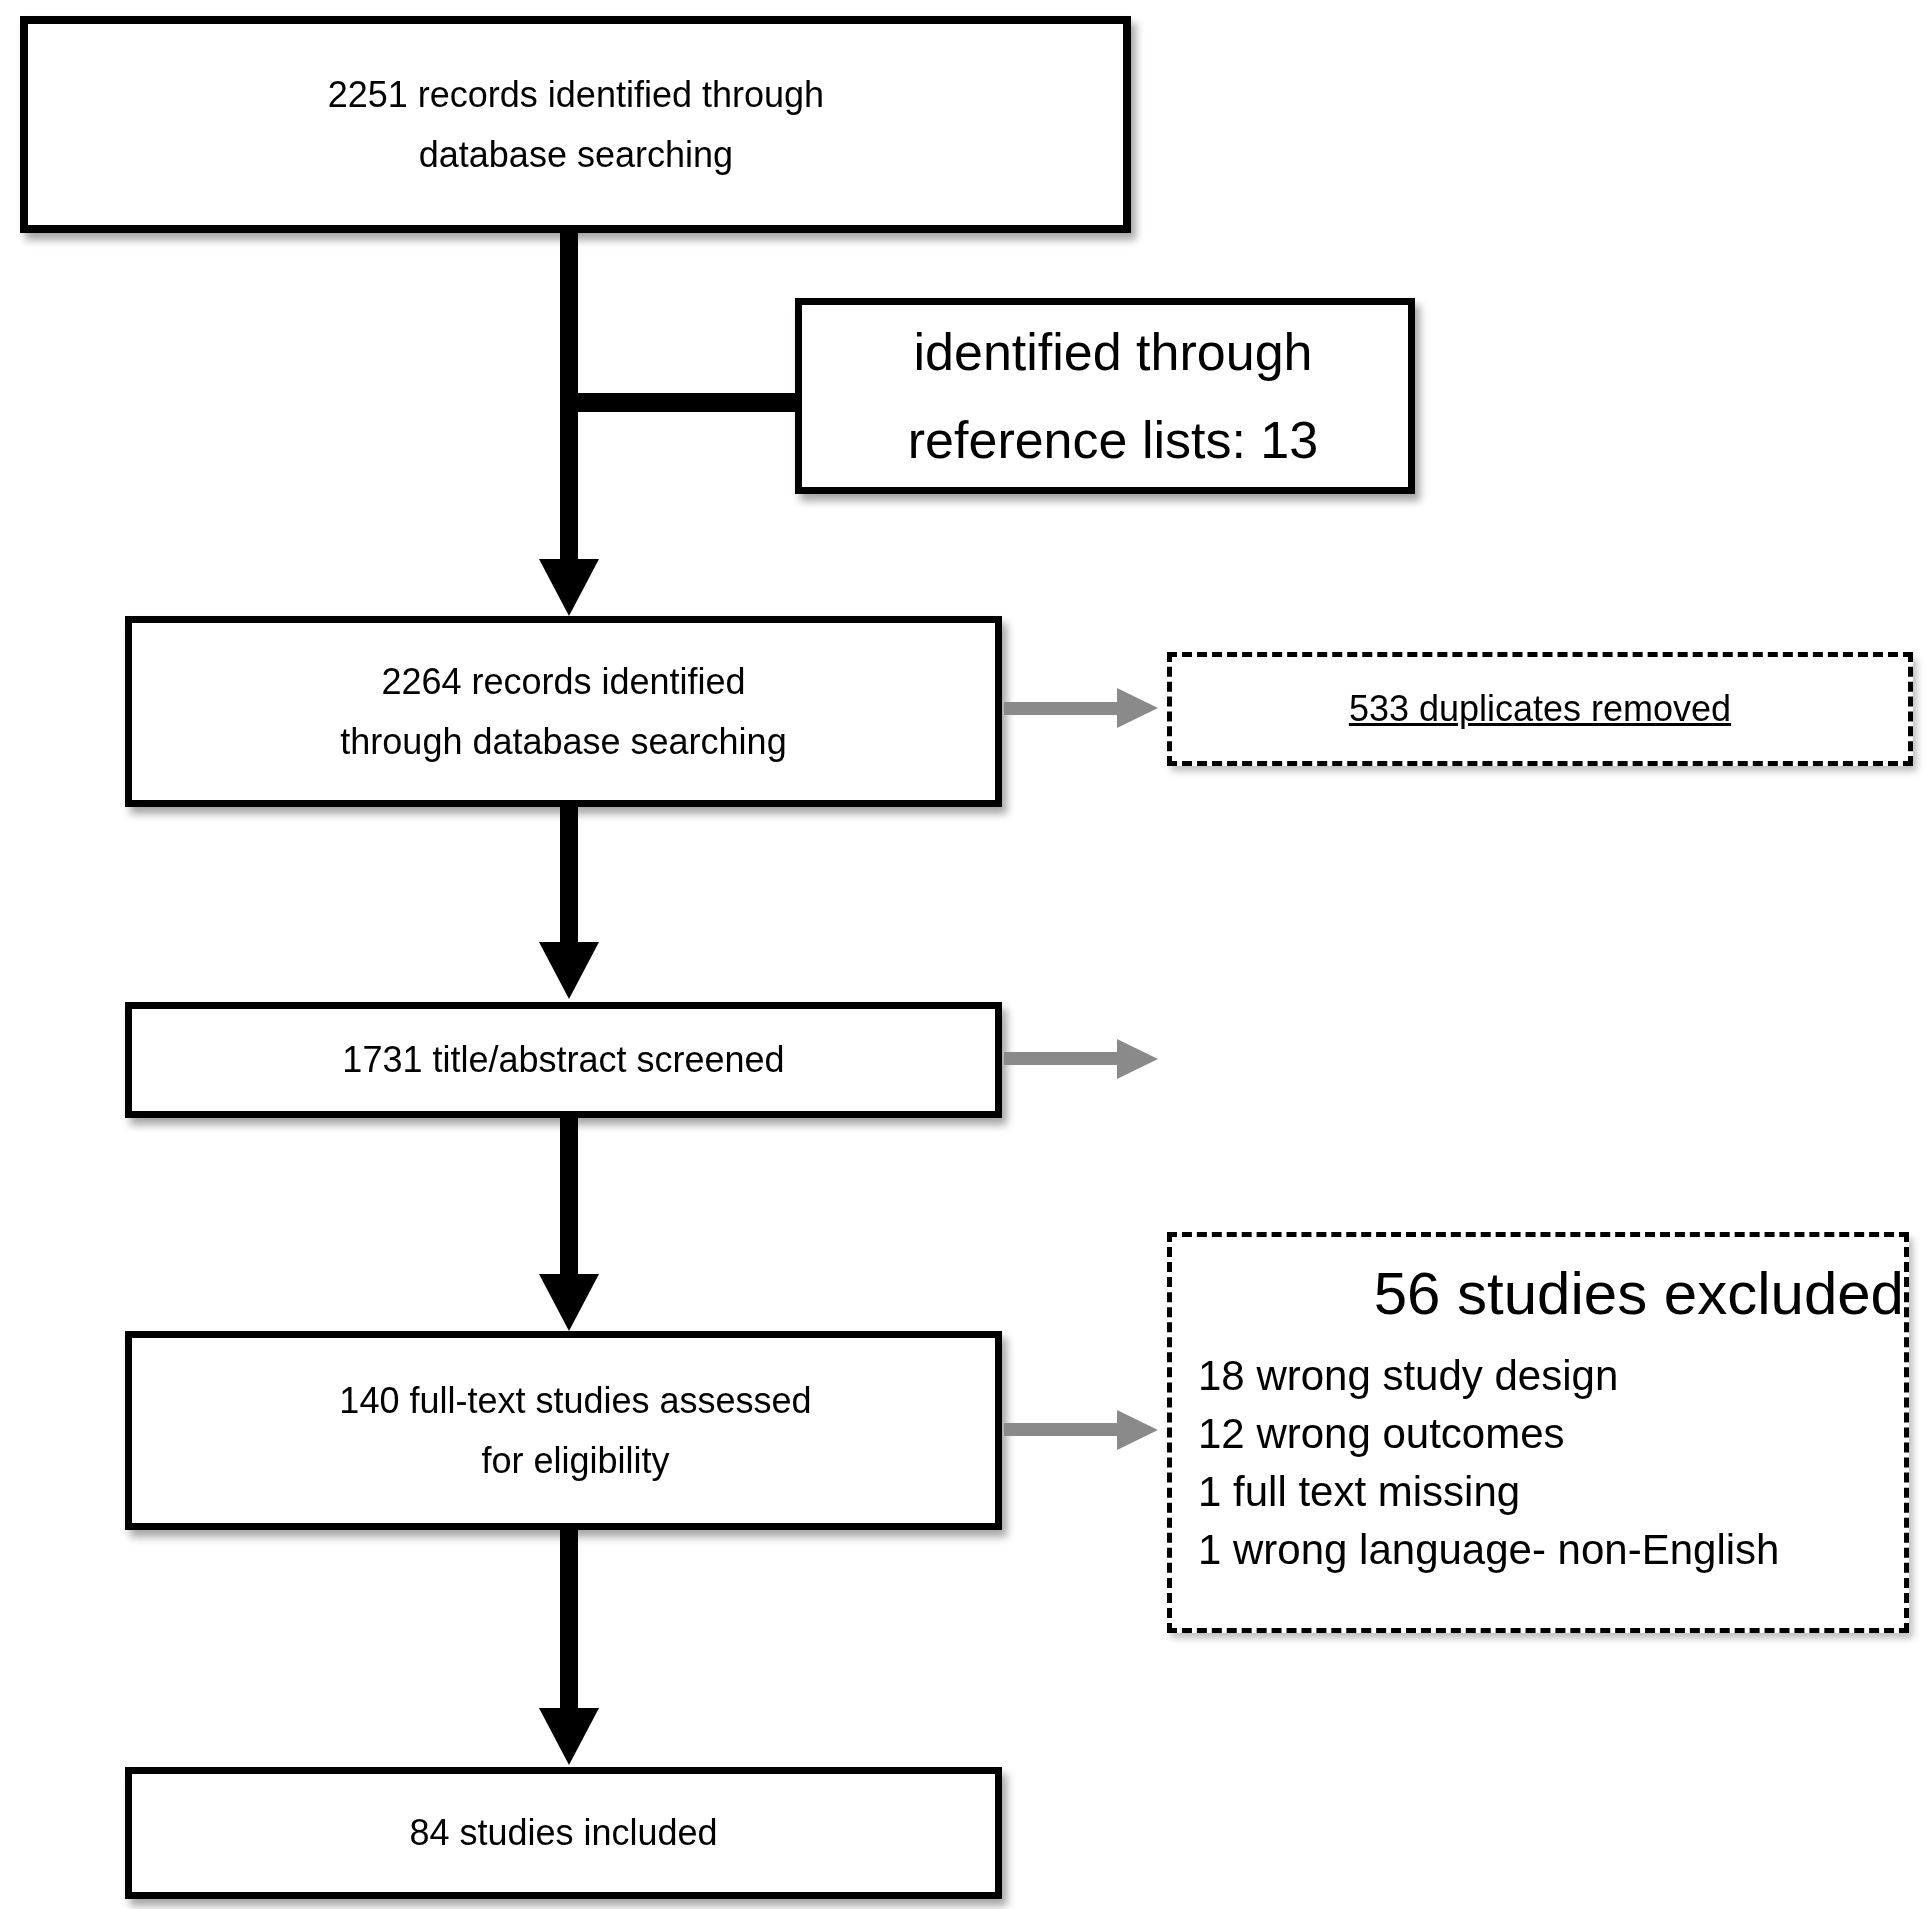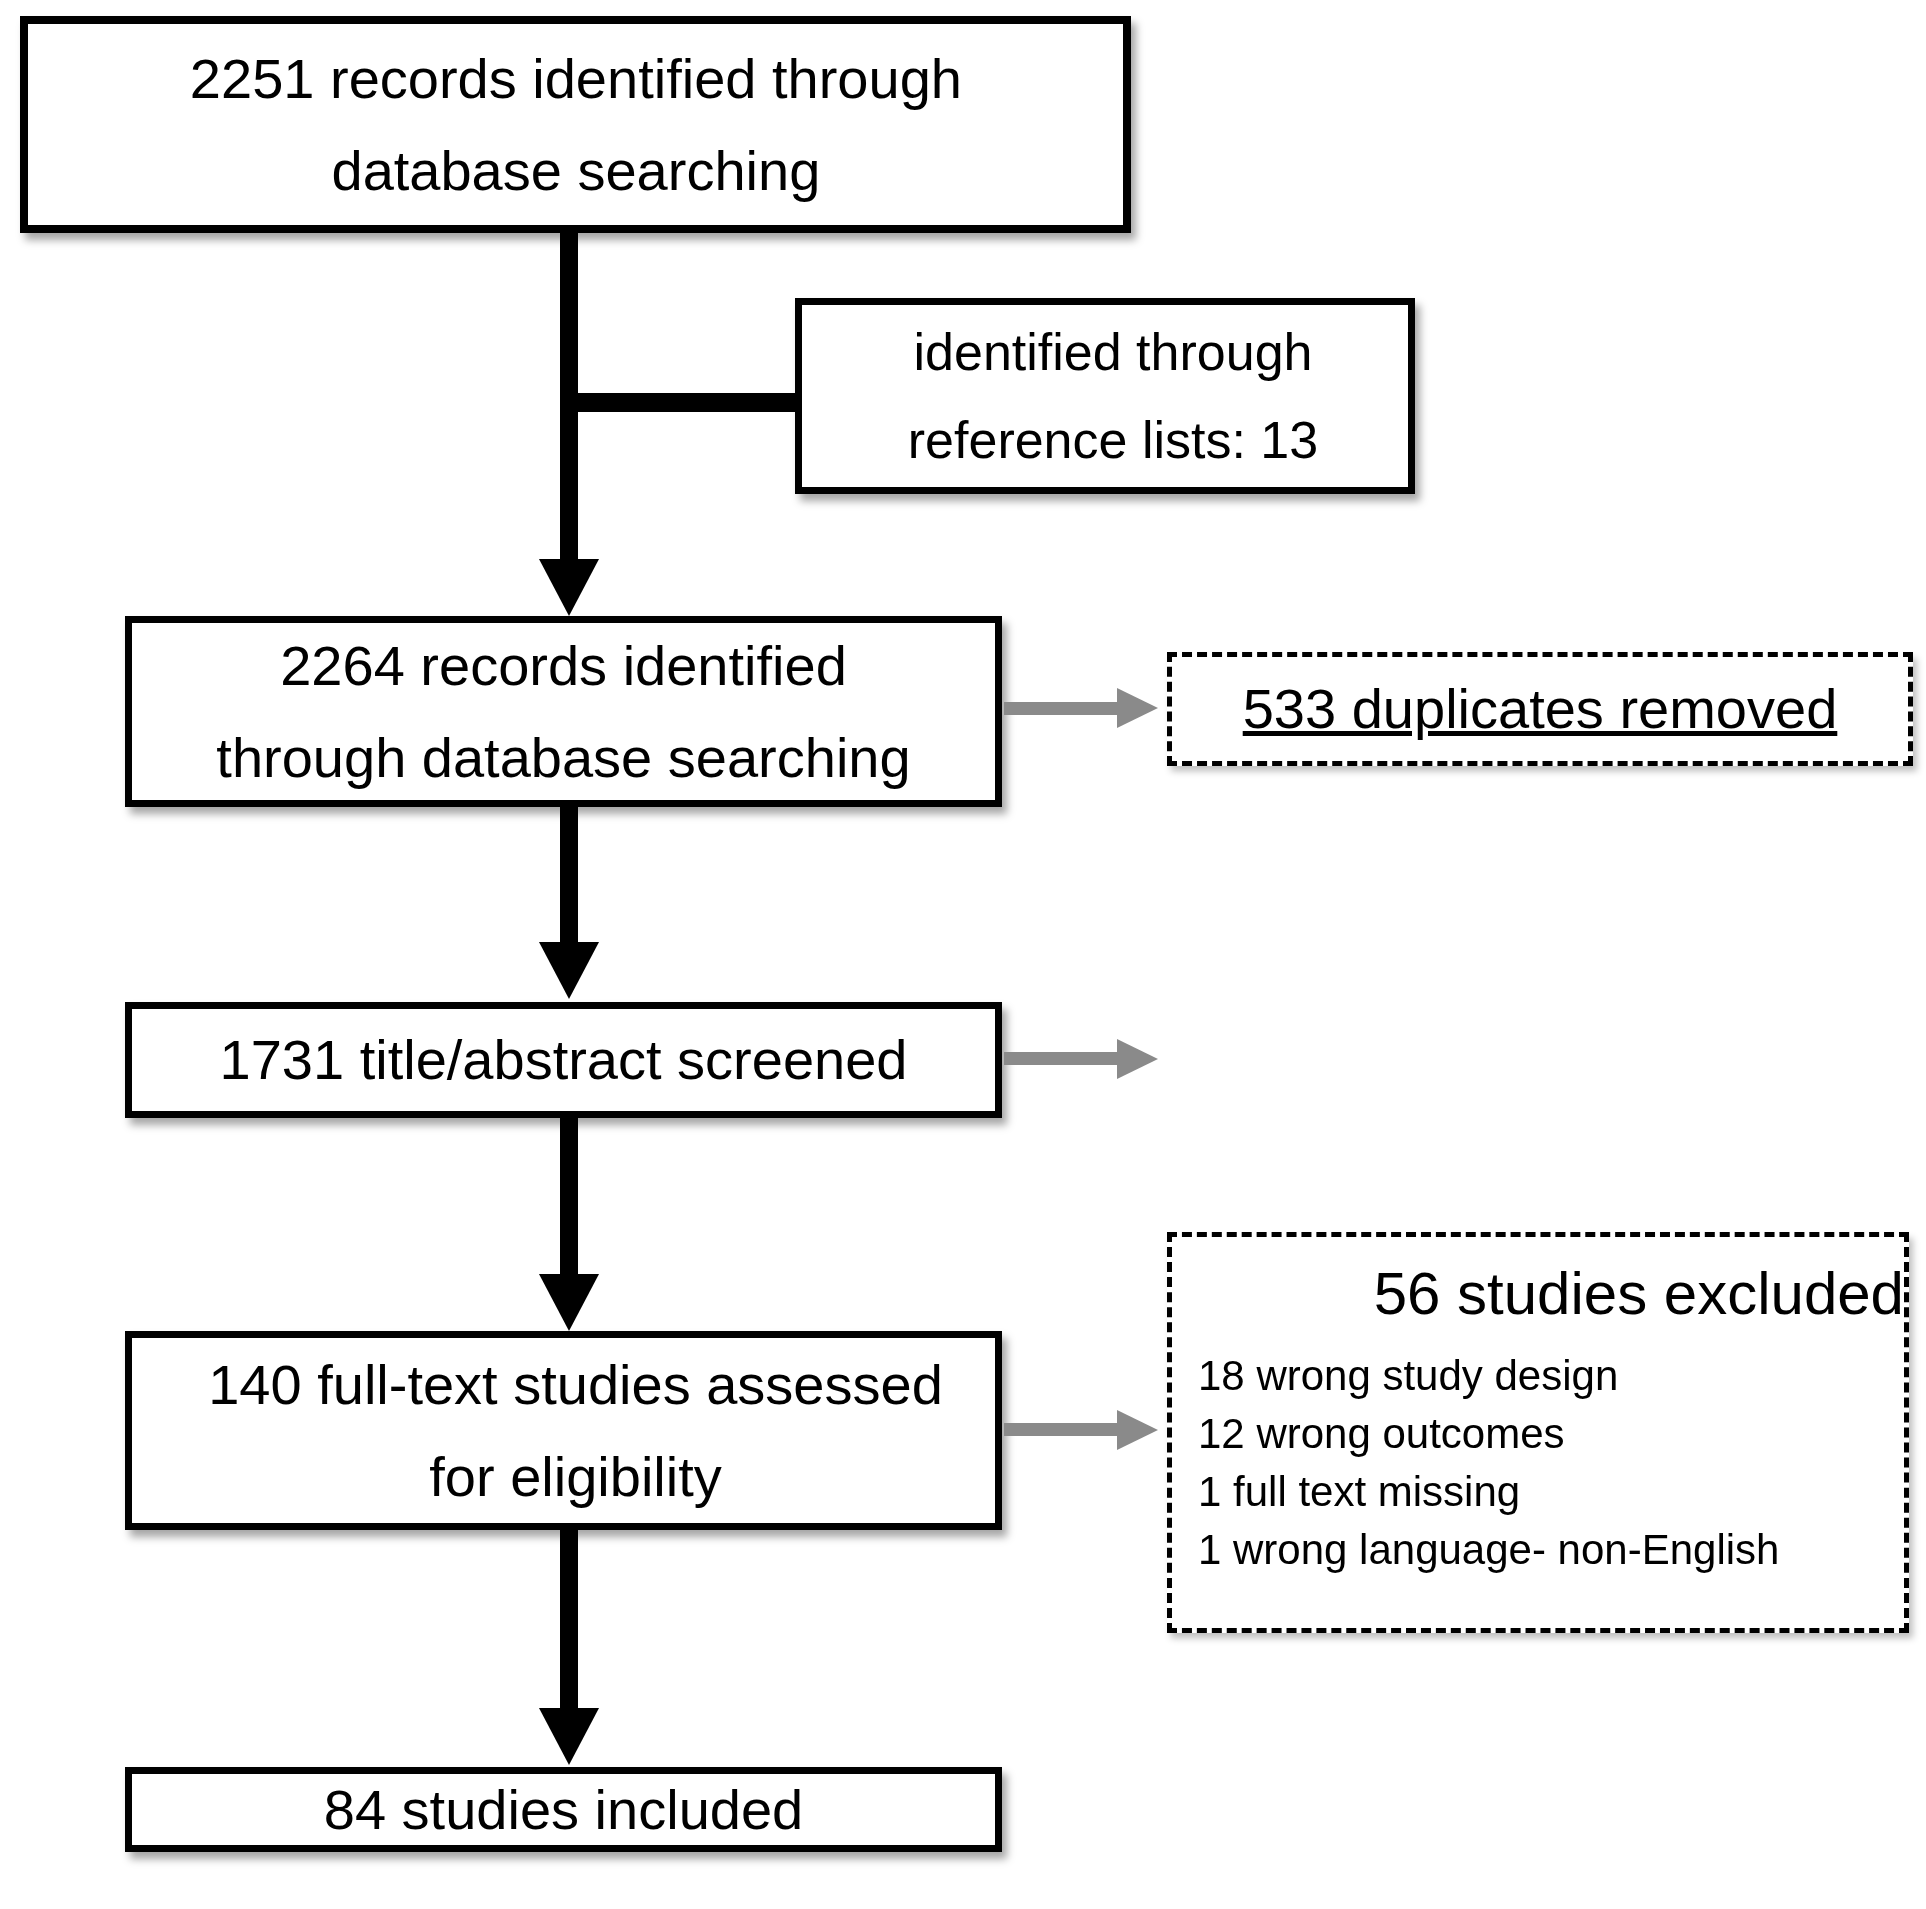--- a/index.html
+++ b/index.html
@@ -25,21 +25,21 @@
     flex-direction: column;
     align-items: center;
     justify-content: center;
     text-align: center;
     box-shadow: 4.5px 6.8px 8px rgba(0,0,0,0.35);
   }
   .box .line {
     display: block;
     white-space: nowrap;
   }
-  .solid-big   { font-size: 56px; line-height: 1.64; text-align: right; }
+  .solid-big   { font-size: 36px; line-height: 1.64; text-align: right; }
   .ref-size    { font-size: 52px; line-height: 1.70; }
   .dashed {
     border: 5.7px dashed #000000;
     box-shadow: 4px 5.7px 6.8px rgba(0,0,0,0.25);
   }
   .excluded-box {
     justify-content: flex-start;
     align-items: stretch;
     text-align: left;
   }
@@ -131,18 +131,18 @@
     <div class="excluded-title">56 studies excluded</div>
     <div class="excluded-item">18 wrong study design</div>
     <div class="excluded-item">12 wrong outcomes</div>
     <div class="excluded-item">1 full text missing</div>
     <div class="excluded-item">1 wrong language- non-English</div>
   </div>
 
   <div class="vstem" style="left:560px; top:1528px; height:182px;"></div>
   <div class="vhead" style="left:539px; top:1708px;"></div>
 
-  <div class="box solid-big" style="left:125px; top:1767px; width:877px; height:85px;">
+  <div class="box solid-big" style="left:125px; top:1767px; width:877px; height:132px;">
     <span class="line">84 studies included</span>
   </div>
 
 </div>
 
 
 </body></html>

